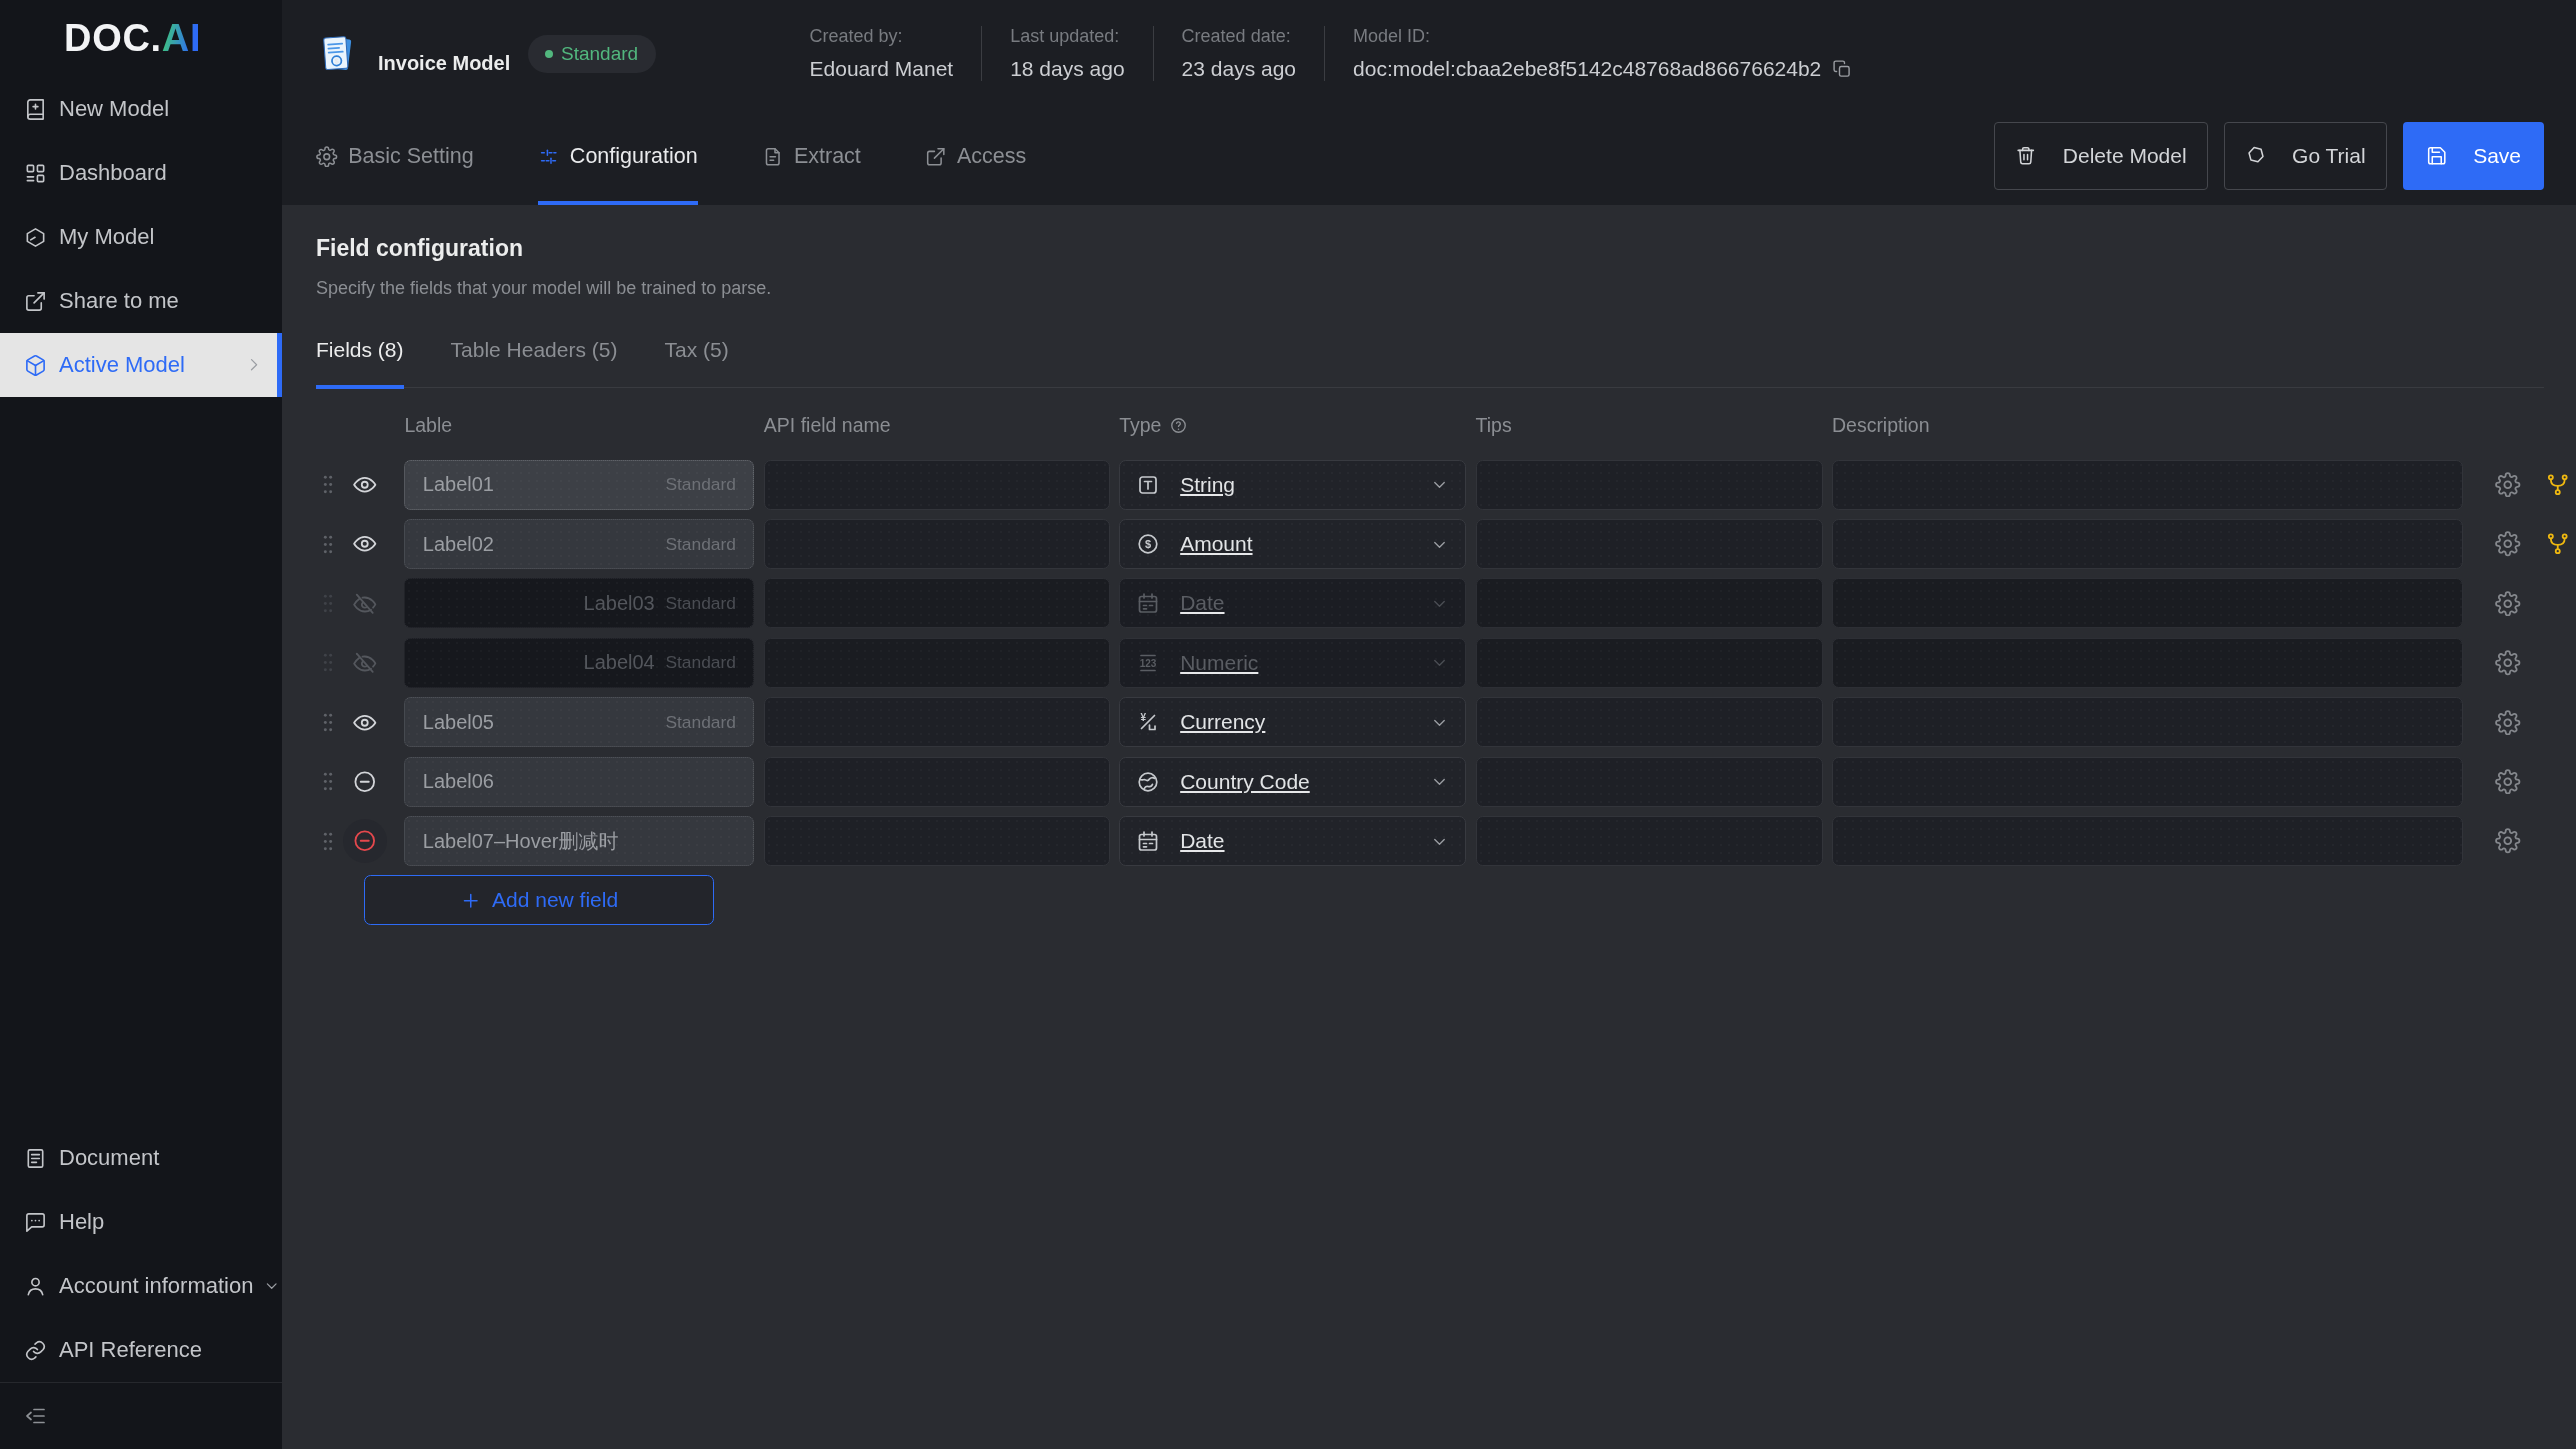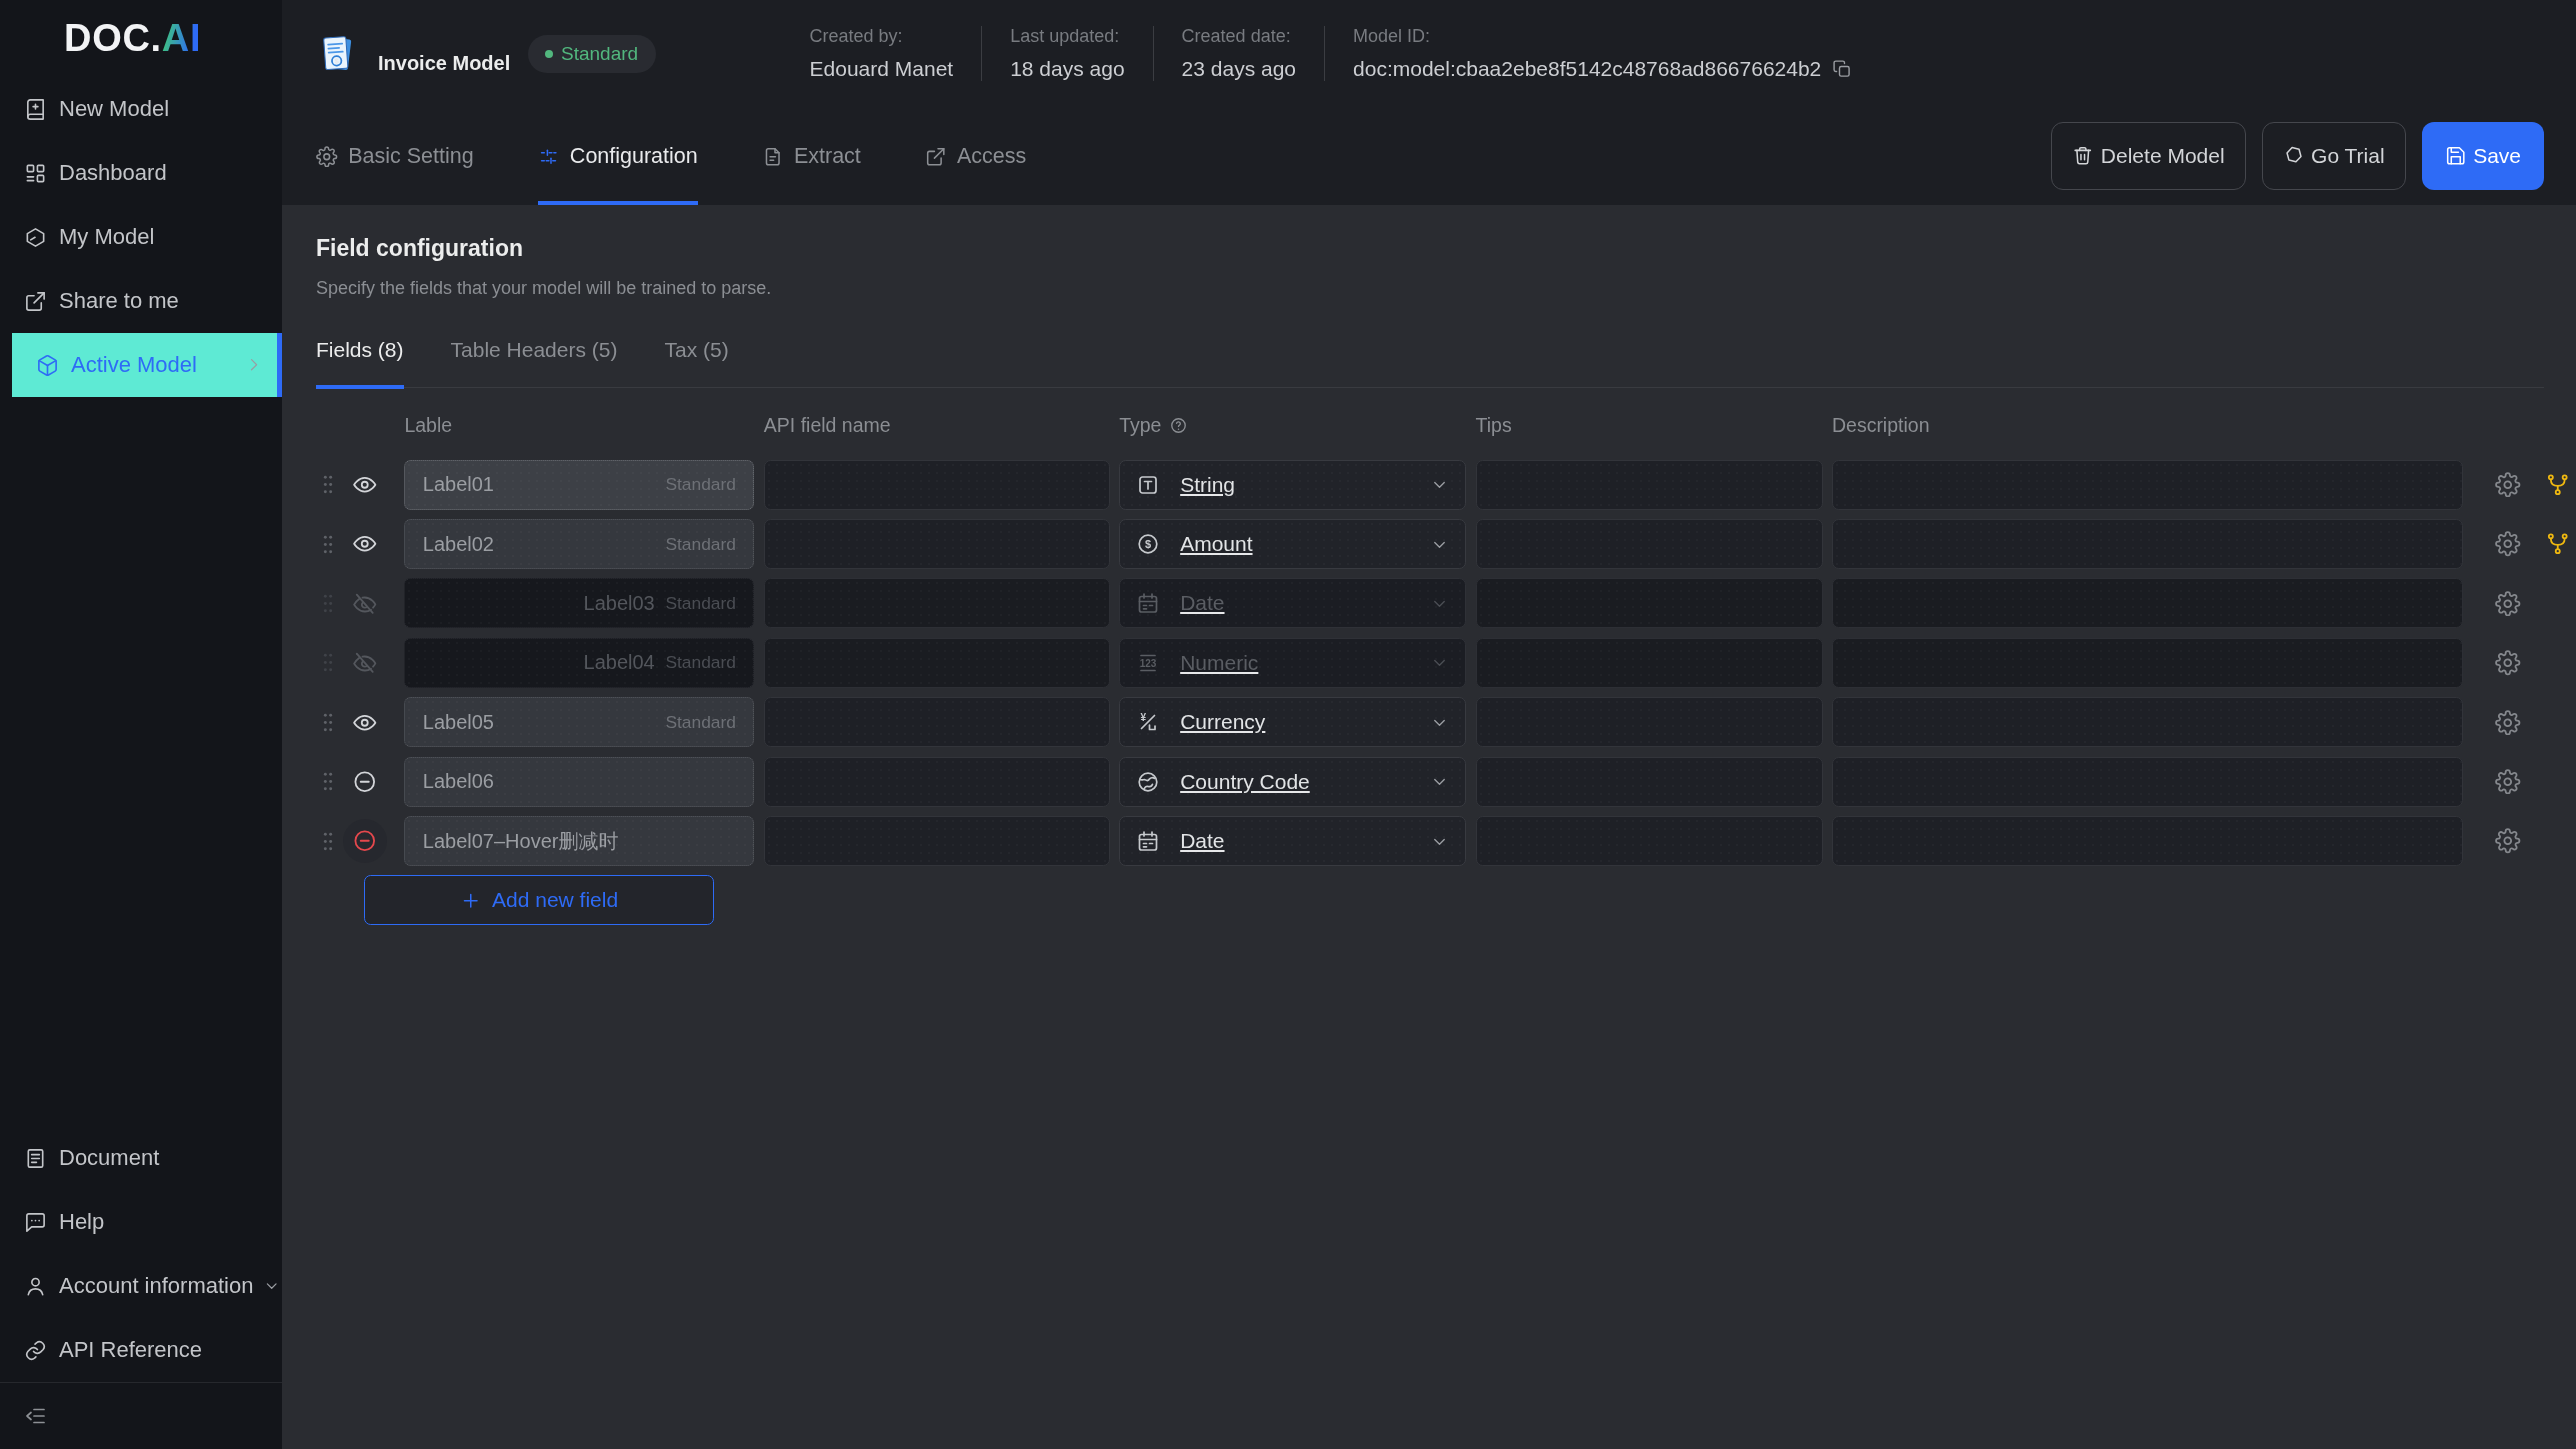--- a/index.html
+++ b/index.html
@@ -11,21 +11,21 @@
   .sidebar { width:282px; height:100%; background:#13151a; display:flex; flex-direction:column; flex-shrink:0; }
   .logo { height:77px; display:flex; align-items:center; padding-left:64px; font-size:38px; font-weight:800; letter-spacing:0.7px; }
   .logo-doc { color:#f2f3f5; }
   .logo-ai { background:linear-gradient(100deg,#3fc47e 10%,#2e6bf6 75%); -webkit-background-clip:text; background-clip:text; color:transparent; }
   .nav { display:flex; flex-direction:column; }
   .nav-bottom { margin-top:auto; }
   .nav-item { position:relative; height:64px; display:flex; align-items:center; padding-left:24px; cursor:pointer; color:#c3c5c9; }
   .nav-item .icon { width:23px; height:23px; margin-right:12px; flex-shrink:0; }
   .nav-label { font-size:22px; }
   .nav-chevron { width:17.4px; height:17.4px; color:#9a9da2; margin-left:9.4px; }
-  .nav-item.active { background:#5eead4; color:#2e6bf6;margin-left:12px; }
+  .nav-item.active { background:#e5e5e5; color:#2e6bf6; }
   .nav-item.active .nav-chevron { margin-left:auto; margin-right:20px; color:#9a9da2; }
   .nav-item.active::after { content:""; position:absolute; right:0; top:0; width:4.7px; height:100%; background:#2e6bf6; }
   .sidebar-footer { height:67px; border-top:1.3px solid #26282d; display:flex; align-items:center; padding-left:24px; }
   .sidebar-footer .icon { width:24px; height:24px; color:#8d9095; cursor:pointer; }
 
   
   main { flex:1; display:flex; flex-direction:column; min-width:0; }
   .topbar { background:#1c1e23; }
   .title-row { height:107px; display:flex; align-items:center; padding:0 32px 0 34px; }
   .model-icon { width:43px; height:43px; margin-right:19px; flex-shrink:0; }
@@ -41,21 +41,21 @@
   .copy { width:20px; height:20px; color:#9a9da2; cursor:pointer; flex-shrink:0; }
 
   .tab-row { height:98px; display:flex; align-items:center; padding:0 32px 0 34px; }
   .tabs { display:flex; height:100%; gap:64px; }
   .tab { display:flex; align-items:center; gap:10.7px; height:100%; cursor:pointer; color:#8c8f94; border-bottom:4.7px solid transparent; padding-top:4.7px; }
   .tab .icon { width:21.5px; height:21.5px; }
   .tab span { font-size:21.5px; }
   .tab.active { color:#e9eaec; border-bottom-color:#2e6bf6; }
   .tab.active .icon { color:#2e6bf6; }
   .actions { margin-left:auto; display:flex; gap:16px; }
-  .btn { display:flex; align-items:center; gap:7px; height:68px; border-radius:12px; font-size:21px; cursor:pointer; font-family:inherit; }
+  .btn { display:flex; align-items:center; gap:26px; height:68px; border-radius:4px; font-size:21px; cursor:pointer; font-family:inherit; }
   .btn .icon { width:21.5px; height:21.5px; }
   .btn.ghost { background:transparent; border:1.3px solid #45474d; color:#d3d5d8; padding:0 20px; }
   .btn.primary { background:#2e6bf6; border:none; color:#ffffff; padding:0 23px; }
 
   
   .content { flex:1; background:#2a2c31; padding:29.5px 32px 0 34px; min-width:0; }
   .section-title { font-size:23px; font-weight:700; color:#eceded; margin-bottom:16px; }
   .section-sub { font-size:18px; color:#8b8e93; }
   .subtabs { display:flex; gap:47px; margin-top:39px; border-bottom:1.3px solid #393b40; }
   .subtab { font-size:21px; color:#8b8e93; padding-bottom:23px; border-bottom:4px solid transparent; margin-bottom:-1.3px; cursor:pointer; }

